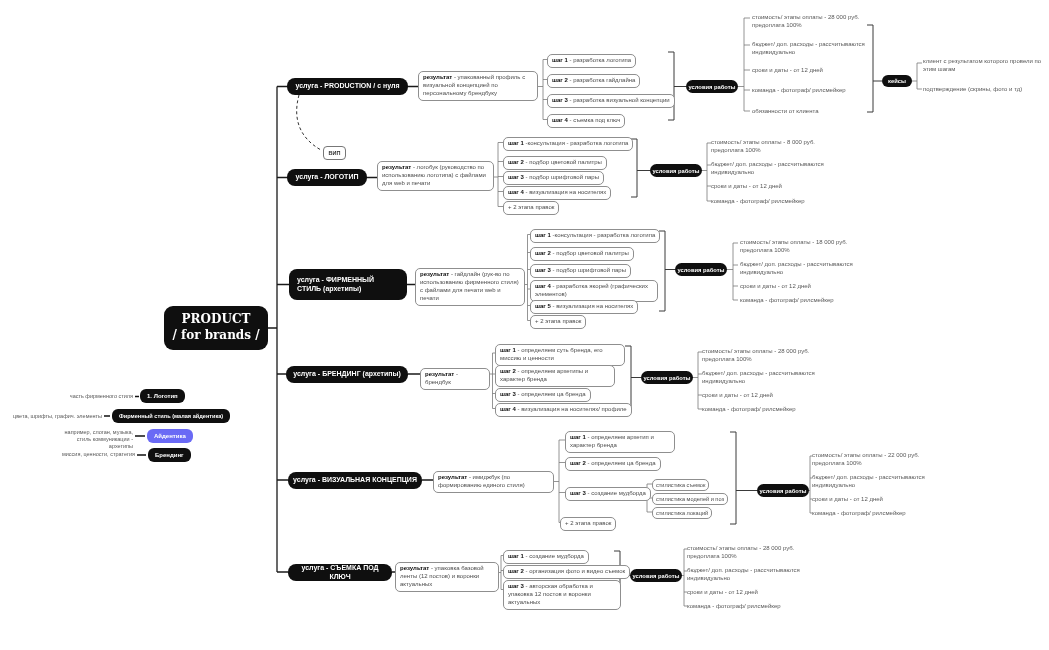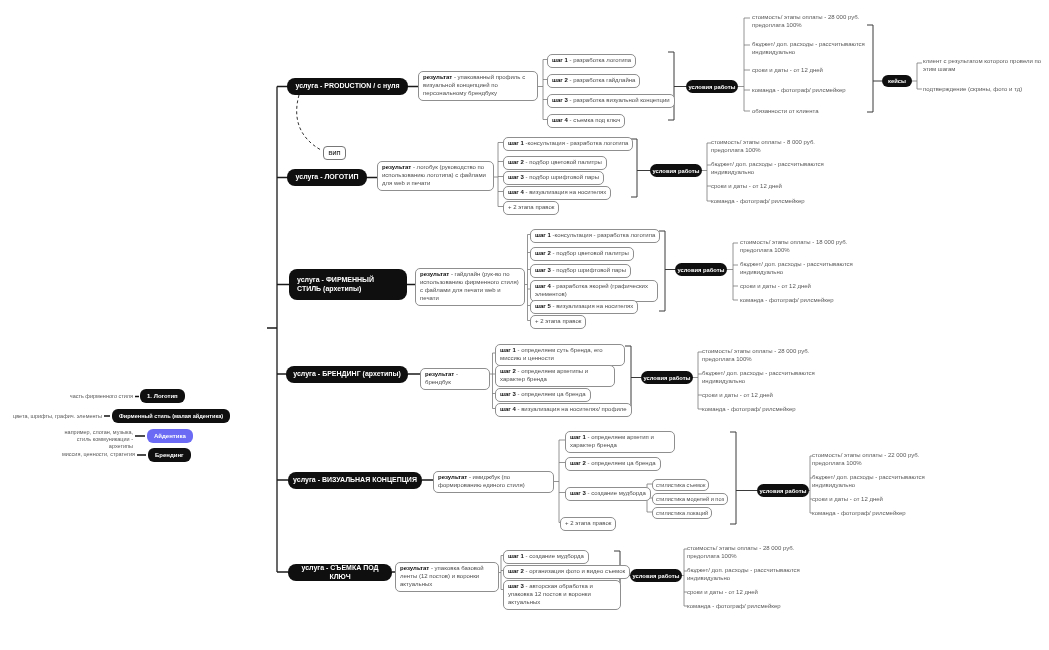--- a/index.html
+++ b/index.html
@@ -35,20 +35,24 @@
 
   <svg class="wires" viewBox="0 0 1049 650">
     <path fill="none" stroke="#1a1a1a" stroke-width="1.3" d="M267 328 L277 328 M277 86.5 L277 572 M277 86.5 L287 86.5 M277 177.5 L287 177.5 M277 284.5 L289 284.5 M277 374 L286 374 M277 480 L288 480 M277 572 L288 572 M408 86.5 L418 86.5 M367 177.5 L377 177.5 M407 284.5 L415 284.5 M408 374 L420 374 M422 480 L433 480 M392 572 L395 572"></path>
     <path fill="none" stroke="#7a7a7a" stroke-width="0.8" d="M538 86.5 L543 86.5 M543 59.5 L543 119.5 M543 59.5 L547 59.5 M543 79.5 L547 79.5 M543 99.5 L547 99.5 M543 119.5 L547 119.5 M494 177 L498 177 M498 142.5 L498 206.5 M498 142.5 L503 142.5 M498 161.5 L503 161.5 M498 176.5 L503 176.5 M498 191.5 L503 191.5 M498 206.5 L503 206.5 M525 284.5 L527.5 284.5 M527.5 234.5 L527.5 320.5 M527.5 234.5 L530 234.5 M527.5 252.5 L530 252.5 M527.5 269.5 L530 269.5 M527.5 289 L530 289 M527.5 305.5 L530 305.5 M527.5 320.5 L530 320.5 M490 374 L492.5 374 M492.5 353 L492.5 408.5 M492.5 353 L495 353 M492.5 374 L495 374 M492.5 393.5 L495 393.5 M492.5 408.5 L495 408.5 M554 481.5 L559 481.5 M559 440 L559 522.5 M559 440 L565 440 M559 462.5 L565 462.5 M559 492.5 L565 492.5 M559 522.5 L560 522.5 M642 492.5 L647 492.5 M647 484 L647 512 M647 484 L652 484 M647 498 L652 498 M647 512 L652 512 M499 572.5 L501 572.5 M501 555.5 L501 589.5 M501 555.5 L503 555.5 M501 570.5 L503 570.5 M501 589.5 L503 589.5"></path>
     <path fill="none" stroke="#7a7a7a" stroke-width="0.8" d="M737 86.5 L744 86.5 M744 18 L744 111 M744 18 L750 18 M744 45 L750 45 M744 70 L750 70 M744 90 L750 90 M744 111 L750 111 M912 81 L917 81 M917 63 L917 89 M917 63 L922 63 M917 89 L922 89 M701 170.5 L707 170.5 M707 143 L707 201 M707 143 L711 143 M707 165 L711 165 M707 186 L711 186 M707 201 L711 201 M726 269.5 L733 269.5 M733 243 L733 300 M733 243 L738 243 M733 265 L738 265 M733 286 L738 286 M733 300 L738 300 M692 377.5 L698 377.5 M698 352 L698 409 M698 352 L702 352 M698 374 L702 374 M698 395 L702 395 M698 409 L702 409 M808 490.5 L810 490.5 M810 456 L810 513 M810 456 L812 456 M810 478 L812 478 M810 499 L812 499 M810 513 L812 513 M681 575.5 L684 575.5 M684 549 L684 606 M684 549 L687 549 M684 571 L687 571 M684 592 L687 592 M684 606 L687 606"></path>
     <path fill="none" stroke="#3a3a3a" stroke-width="1" d="M668 52 L674 52 L674 120 L668 120 M674 86.5 L686 86.5 M867 25 L873 25 L873 112 L867 112 M873 81 L882 81 M631 139 L637 139 L637 197 L631 197 M637 170.5 L650 170.5 M659 231 L665 231 L665 311 L659 311 M665 269.5 L675 269.5 M625 346 L631 346 L631 412 L625 412 M631 377.5 L641 377.5 M730 432 L736 432 L736 524 L730 524 M736 490.5 L757 490.5 M614 551 L620 551 L620 600 L614 600 M620 575.5 L630 575.5"></path>
     <path fill="none" stroke="#111" stroke-width="1.5" d="M135 396.5 L139 396.5 M104 416 L110 416 M135 436 L145 436 M137 455 L146 455"></path>
     <path fill="none" stroke="#333" stroke-width="1" stroke-dasharray="3 2.5" d="M299 95 C293 117 298 137 321 150"></path>
   </svg>
 
+  <div class="root">
+    <div>PRODUCT</div>
+    <div>/ for brands /</div>
+  </div>
 
   <div class="vip">
       <span>ВИП</span>
     </div>
 
   <div class="lgl" style="left:53px;top:393px;width:80px;white-space:nowrap;">часть фирменного стиля</div>
   <div class="lgp" style="left:140px;top:389px;">
       <span>1. Логотип</span>
     </div>
   <div class="lgl" style="left:10px;top:413px;width:92px;white-space:nowrap;">цвета, шрифты, графич. элементы</div>

